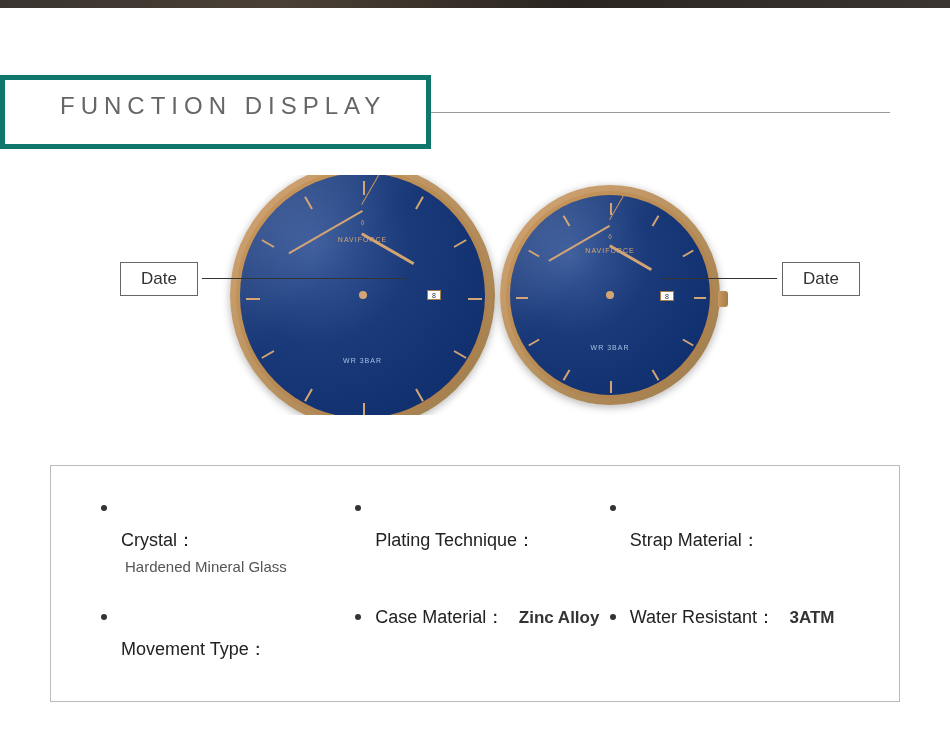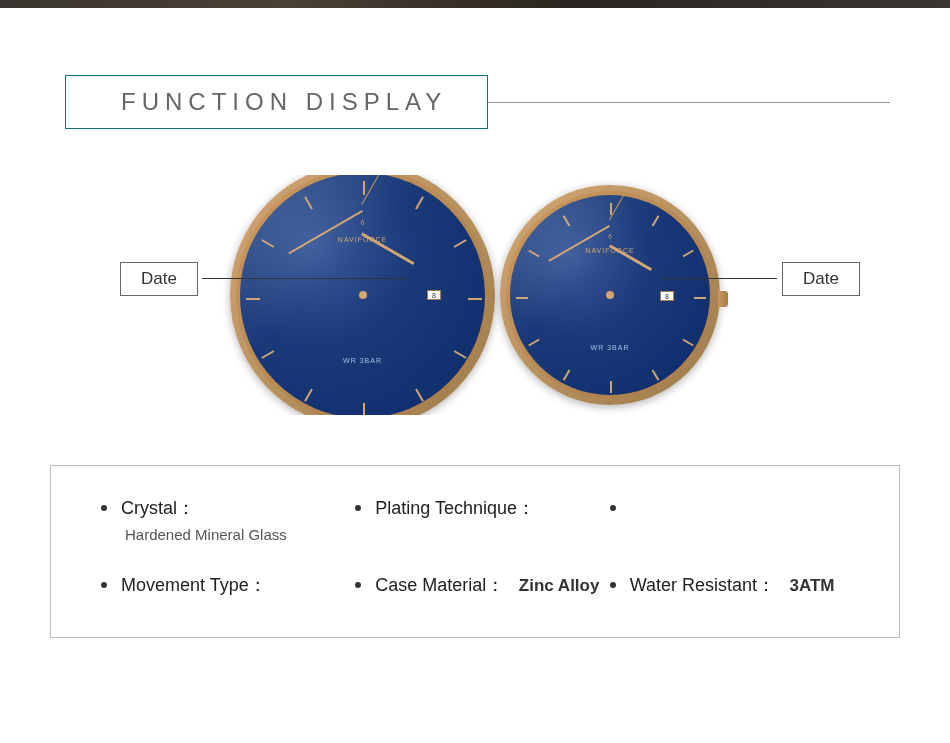--- a/index.html
+++ b/index.html
@@ -17,23 +17,22 @@
     }
     .title-section {
       position: absolute;
       top: 75px;
       left: 0;
       width: 100%;
       display: flex;
       align-items: center;
     }
     .title-box {
-      border: 1px solid #0f766e;
-      padding: 12px 40px 12px 55px;
-      margin-left: 65px;
+      border: 5px solid #0f766e;
+      padding: 12px 40px 24px 55px;
       font-size: 24px;
       letter-spacing: 6px;
       color: #666;
       font-weight: 400;
     }
     .title-line {
       flex: 1;
       height: 1px;
       background: #999;
       margin-right: 60px;
@@ -215,20 +214,21 @@
       top: 9px;
       width: 6px;
       height: 6px;
       border-radius: 50%;
       background: #333;
     }
     .spec-label {
       font-size: 18px;
       color: #222;
       font-weight: 500;
+      margin-top: 32px;
     }
     .spec-label-inline {
       font-size: 18px;
       color: #222;
       font-weight: 500;
       display: inline;
     }
     .spec-value {
       font-size: 15px;
       color: #555;
@@ -321,20 +321,21 @@
 <div class="specs-box">
   <div class="specs-row">
     <div class="spec-item">
       <div class="spec-label">Crystal：</div>
       <div class="spec-value">Hardened Mineral Glass</div>
     </div>
     <div class="spec-item">
       <div class="spec-label">Plating Technique：</div>
     </div>
     <div class="spec-item">
+      <div class="spec-label">Strap Material：</div>
     </div>
   </div>
   <div class="specs-row">
     <div class="spec-item">
       <div class="spec-label">Movement Type：</div>
     </div>
     <div class="spec-item">
       <span class="spec-label-inline">Case Material：</span>
       <span class="spec-value-inline">Zinc Alloy</span>
     </div>

